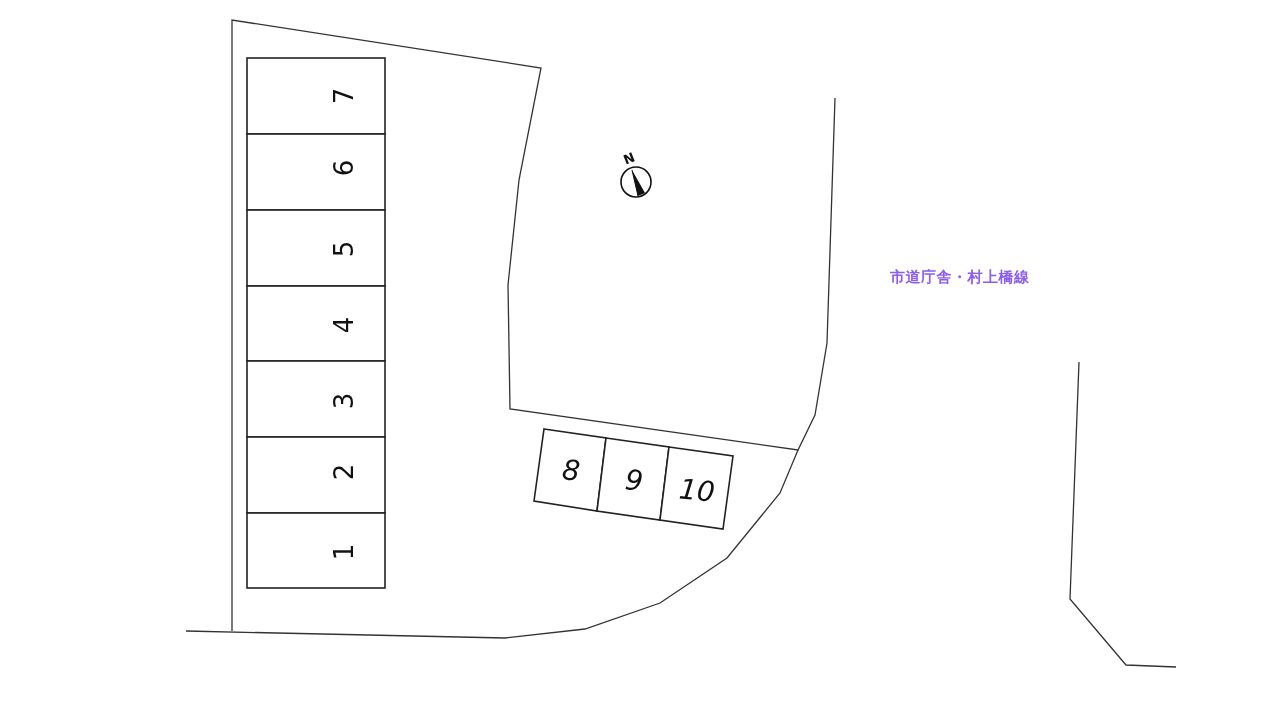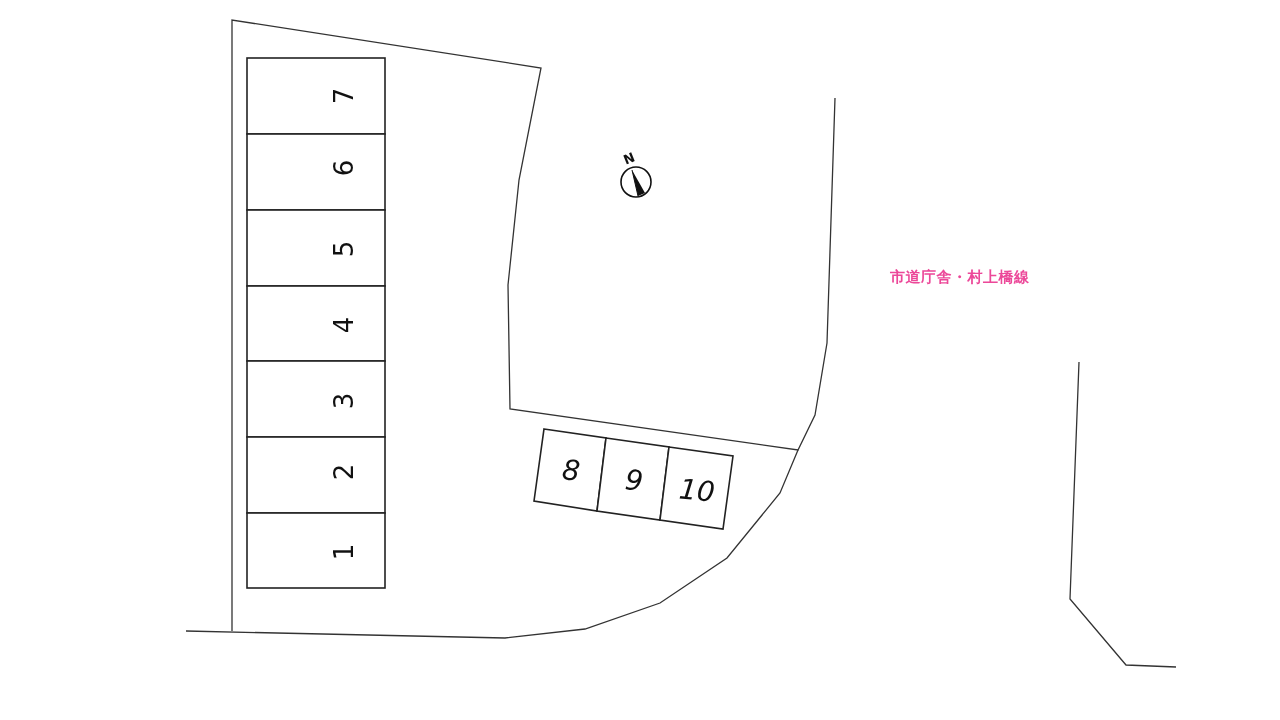--- a/index.html
+++ b/index.html
@@ -2,21 +2,21 @@
 <html><head>
 <meta charset="utf-8">
 <style>
   html, body { margin: 0; padding: 0; background: #ffffff; }
   body { width: 1280px; height: 720px; overflow: hidden; position: relative; font-family: "DejaVu Sans", sans-serif; }
   svg { position: absolute; left: 0; top: 0; }
   .line { fill: none; stroke: #333333; stroke-width: 1.3; }
   .stall { fill: #ffffff; stroke: #222222; stroke-width: 1.6; }
   .num { font-family: "DejaVu Sans", sans-serif; font-size: 26px; fill: #111111; }
   .numlight { font-family: "DejaVu Sans", sans-serif; font-size: 28px; fill: #111111; font-style: italic; }
-  .road-label { position: absolute; left: 890px; top: 268px; font-size: 15px; color: #ec4899; font-weight: bold; letter-spacing: 0.5px; font-family: "DejaVu Sans", sans-serif; text-align: right; }
+  .road-label { position: absolute; left: 890px; top: 268px; font-size: 15px; color: #8b5cf6; font-weight: bold; letter-spacing: 0.5px; font-family: "DejaVu Sans", sans-serif; text-align: right; }
 </style>
 </head>
 <body>
 
 <svg width="1280" height="720" viewBox="0 0 1280 720">
 
   <polyline class="line" points="232,631 232,20 541,68 519,180 508,285 510,409 798,450 815,415 827,343 835,98"></polyline>
   <polyline class="line" points="186,631 505,638 585,629 660,603 727,558 780,493 798,450"></polyline>
   <polyline class="line" points="1079,362 1070,599 1126,665 1176,667"></polyline>
 

